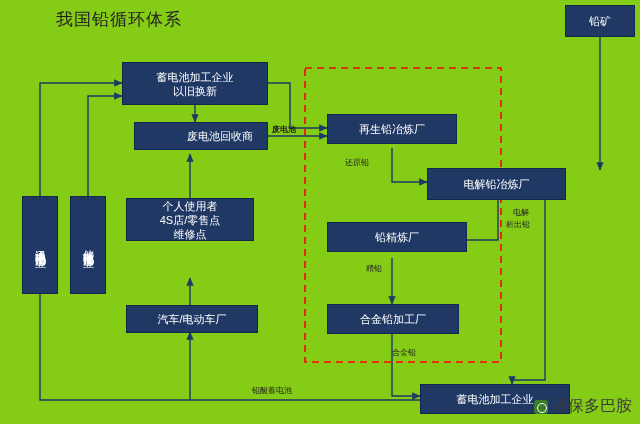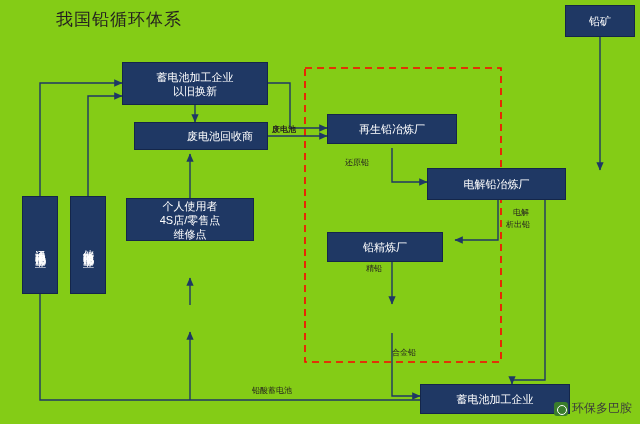--- a/index.html
+++ b/index.html
@@ -59,21 +59,21 @@
     height: 424px;
     pointer-events: none;
   }
   .watermark {
     position: absolute;
     right: 8px;
     bottom: 7px;
     display: flex;
     align-items: center;
     gap: 4px;
-    font-size: 12px;
+    font-size: 16px;
     color: #3b3b3b;
   }
   .wm-badge {
     width: 14px;
     height: 14px;
     border-radius: 3px;
     background: #3a7d2c;
     display: inline-block;
     position: relative;
   }
@@ -149,43 +149,49 @@
   </div>
 
   <div class="node" style="left:427px; top:168px; width:139px; height:32px;">
     <span>电解铅冶炼厂</span>
   </div>
 
   <div class="node" style="left:327px; top:114px; width:130px; height:30px;">
     <span>再生铅冶炼厂</span>
   </div>
 
-  <div class="node" style="left:327px; top:232px; width:116px; height:30px;">
+  <div class="node" style="left:327px; top:222px; width:140px; height:30px;">
     <span>铅精炼厂</span>
   </div>
 
+  <div class="node" style="left:327px; top:304px; width:132px; height:30px;">
+    <span>合金铅加工厂</span>
+  </div>
 
   <div class="node" style="left:420px; top:384px; width:150px; height:30px;">
     <span>蓄电池加工企业</span>
   </div>
 
   <div class="node vertical" style="left:22px; top:196px; width:36px; height:98px;">
     <span>通讯电池使用企业</span>
   </div>
 
   <div class="node vertical" style="left:70px; top:196px; width:36px; height:98px;">
     <span>储能电池使用企业</span>
   </div>
 
   <div class="node" style="left:126px; top:198px; width:128px; height:43px; flex-direction:column;">
     <span>个人使用者</span>
     <span>4S店/零售点</span>
     <span>维修点</span>
   </div>
 
+  <div class="node" style="left:126px; top:305px; width:132px; height:28px;">
+    <span>汽车/电动车厂</span>
+  </div>
 
   <div class="edge-label" style="left:272px; top:125px;font-weight:bold;">废电池</div>
 
   <div class="edge-label" style="left:345px; top:158px;">还原铅</div>
 
   <div class="edge-label" style="left:513px; top:208px;">电解</div>
   <div class="edge-label" style="left:506px; top:220px;">析出铅</div>
 
   <div class="edge-label" style="left:366px; top:264px;">精铅</div>
 

